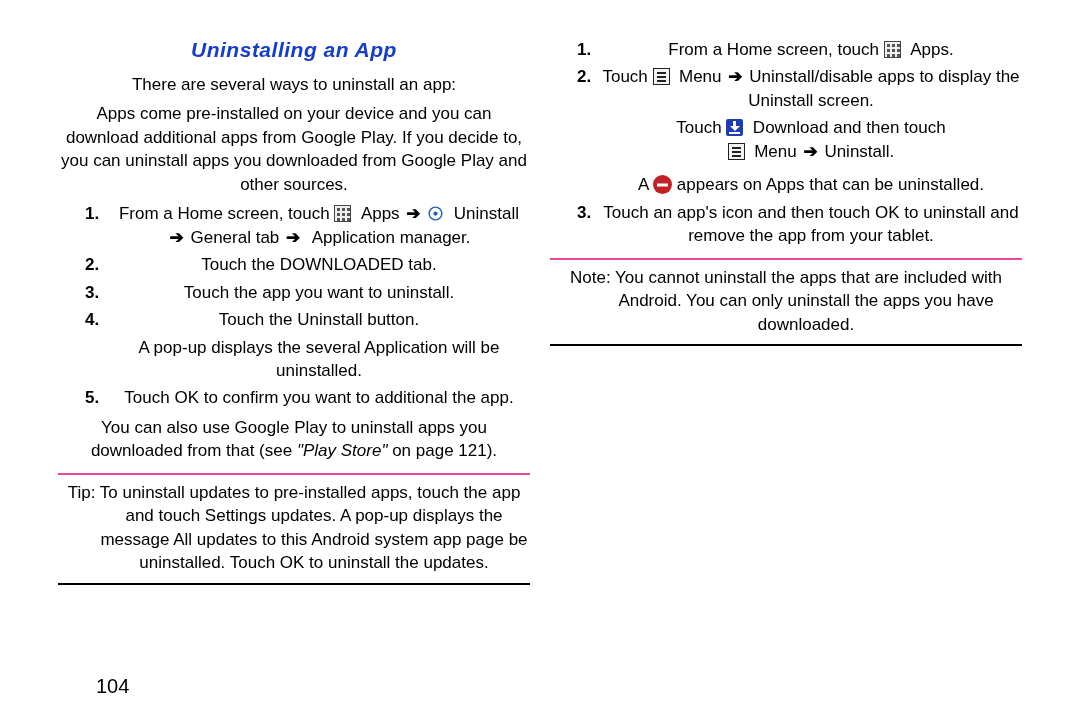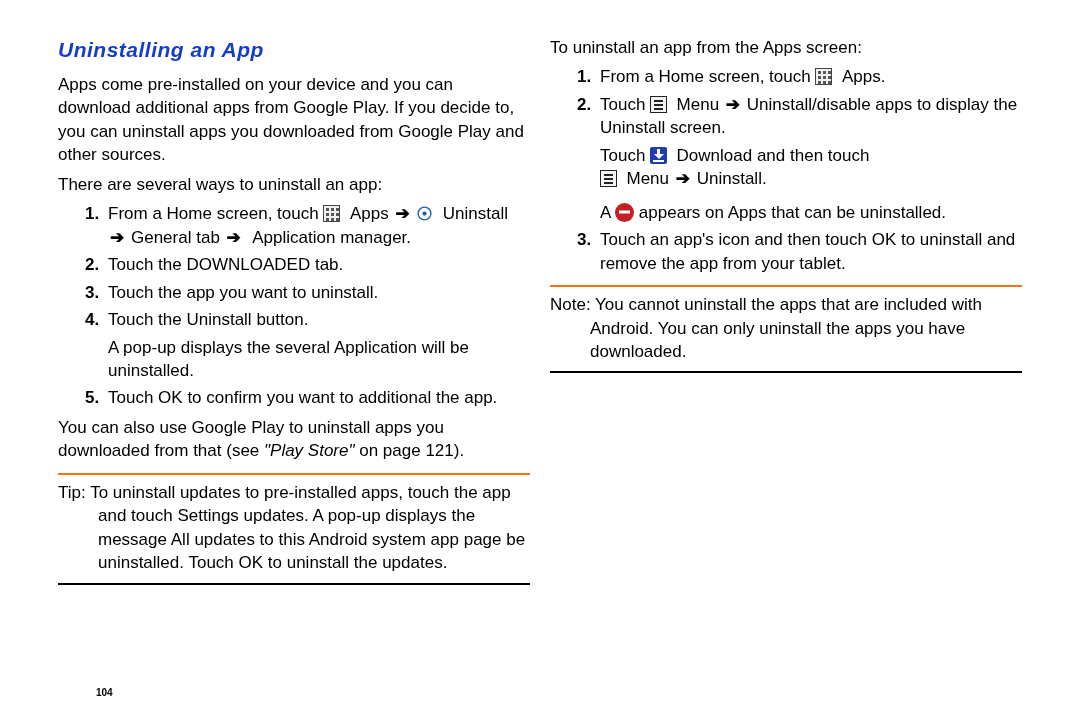--- a/index.html
+++ b/index.html
@@ -15,20 +15,21 @@
     display: flex;
     padding: 36px 58px 20px 58px;
     box-sizing: border-box;
     width: 1080px;
     height: 720px;
   }
   .col {
     width: 480px;
     font-size: 17px;
     line-height: 1.38;
+    text-align: center;
   }
   .col-left { margin-right: 20px; }
   .col-right { margin-left: 0px; }
 
   .heading {
     color: #143ec9;
     font-style: italic;
     font-weight: 800;
     font-size: 21px;
     margin: 0 0 8px 0;
@@ -41,35 +42,34 @@
   }
   ol li {
     margin-bottom: 4px;
     padding-left: 4px;
   }
   ol li::marker { font-weight: 700; }
   .b { font-weight: 400; }
   .i { font-style: italic; }
 
   .tipbox, .notebox {
-    border-top: 2px solid #f97316;
+    border-top: 2px solid #ec4899;
     border-bottom: 2px solid #000;
     padding: 6px 0 8px 0;
     margin: 10px 0 14px 0;
   }
   .labelrow { text-indent: -40px; padding-left: 40px; }
 
   .sub { padding-left: 0px; margin-top: 4px; }
 
   .footer {
     position: absolute;
     bottom: 22px;
     left: 96px;
-    font-size: 10px;
-    font-weight: bold;
+    font-size: 20px;
   }
 
   
   .ic {
     display: inline-block;
     vertical-align: -3px;
     width: 17px;
     height: 17px;
   }
   .ic-apps {
@@ -163,23 +163,23 @@
   }
 </style>
 </head>
 <body>
 
 <div class="page">
 
   <div class="col col-left">
     <div class="heading">Uninstalling an App</div>
 
+    <p>There are several ways to uninstall an app:</p>
+
     <p>Apps come pre-installed on your device and you can download additional apps from Google Play. If you decide to, you can uninstall apps you downloaded from Google Play and other sources.</p>
-
-    <p>There are several ways to uninstall an app:</p>
 
     <ol>
       <li>
         <span>From a Home screen, touch </span>
         <span class="ic ic-apps">
           <span class="d1"></span><span class="d2"></span><span class="d3"></span>
           <span class="d4"></span><span class="d5"></span><span class="d6"></span>
           <span class="d7"></span><span class="d8"></span><span class="d9"></span>
         </span>
         <span class="b">&nbsp;<span>Apps</span></span>
@@ -218,21 +218,20 @@
     </p>
 
     <div class="tipbox">
       <div class="labelrow">
         <span class="b">Tip:</span><span> To uninstall updates to pre-installed apps, touch the app and touch </span><span class="b">Settings updates</span><span>. A pop-up displays the message </span><span class="b">All updates to this Android system app page be uninstalled</span><span>. Touch </span><span class="b">OK</span><span> to uninstall the updates.</span>
       </div>
     </div>
   </div>
 
   <div class="col col-right">
-    <p>To uninstall an app from the Apps screen:</p>
 
     <ol>
       <li>
         <span>From a Home screen, touch </span>
         <span class="ic ic-apps">
           <span class="d1"></span><span class="d2"></span><span class="d3"></span>
           <span class="d4"></span><span class="d5"></span><span class="d6"></span>
           <span class="d7"></span><span class="d8"></span><span class="d9"></span>
         </span>
         <span class="b">&nbsp;<span>Apps</span></span><span>.</span>

